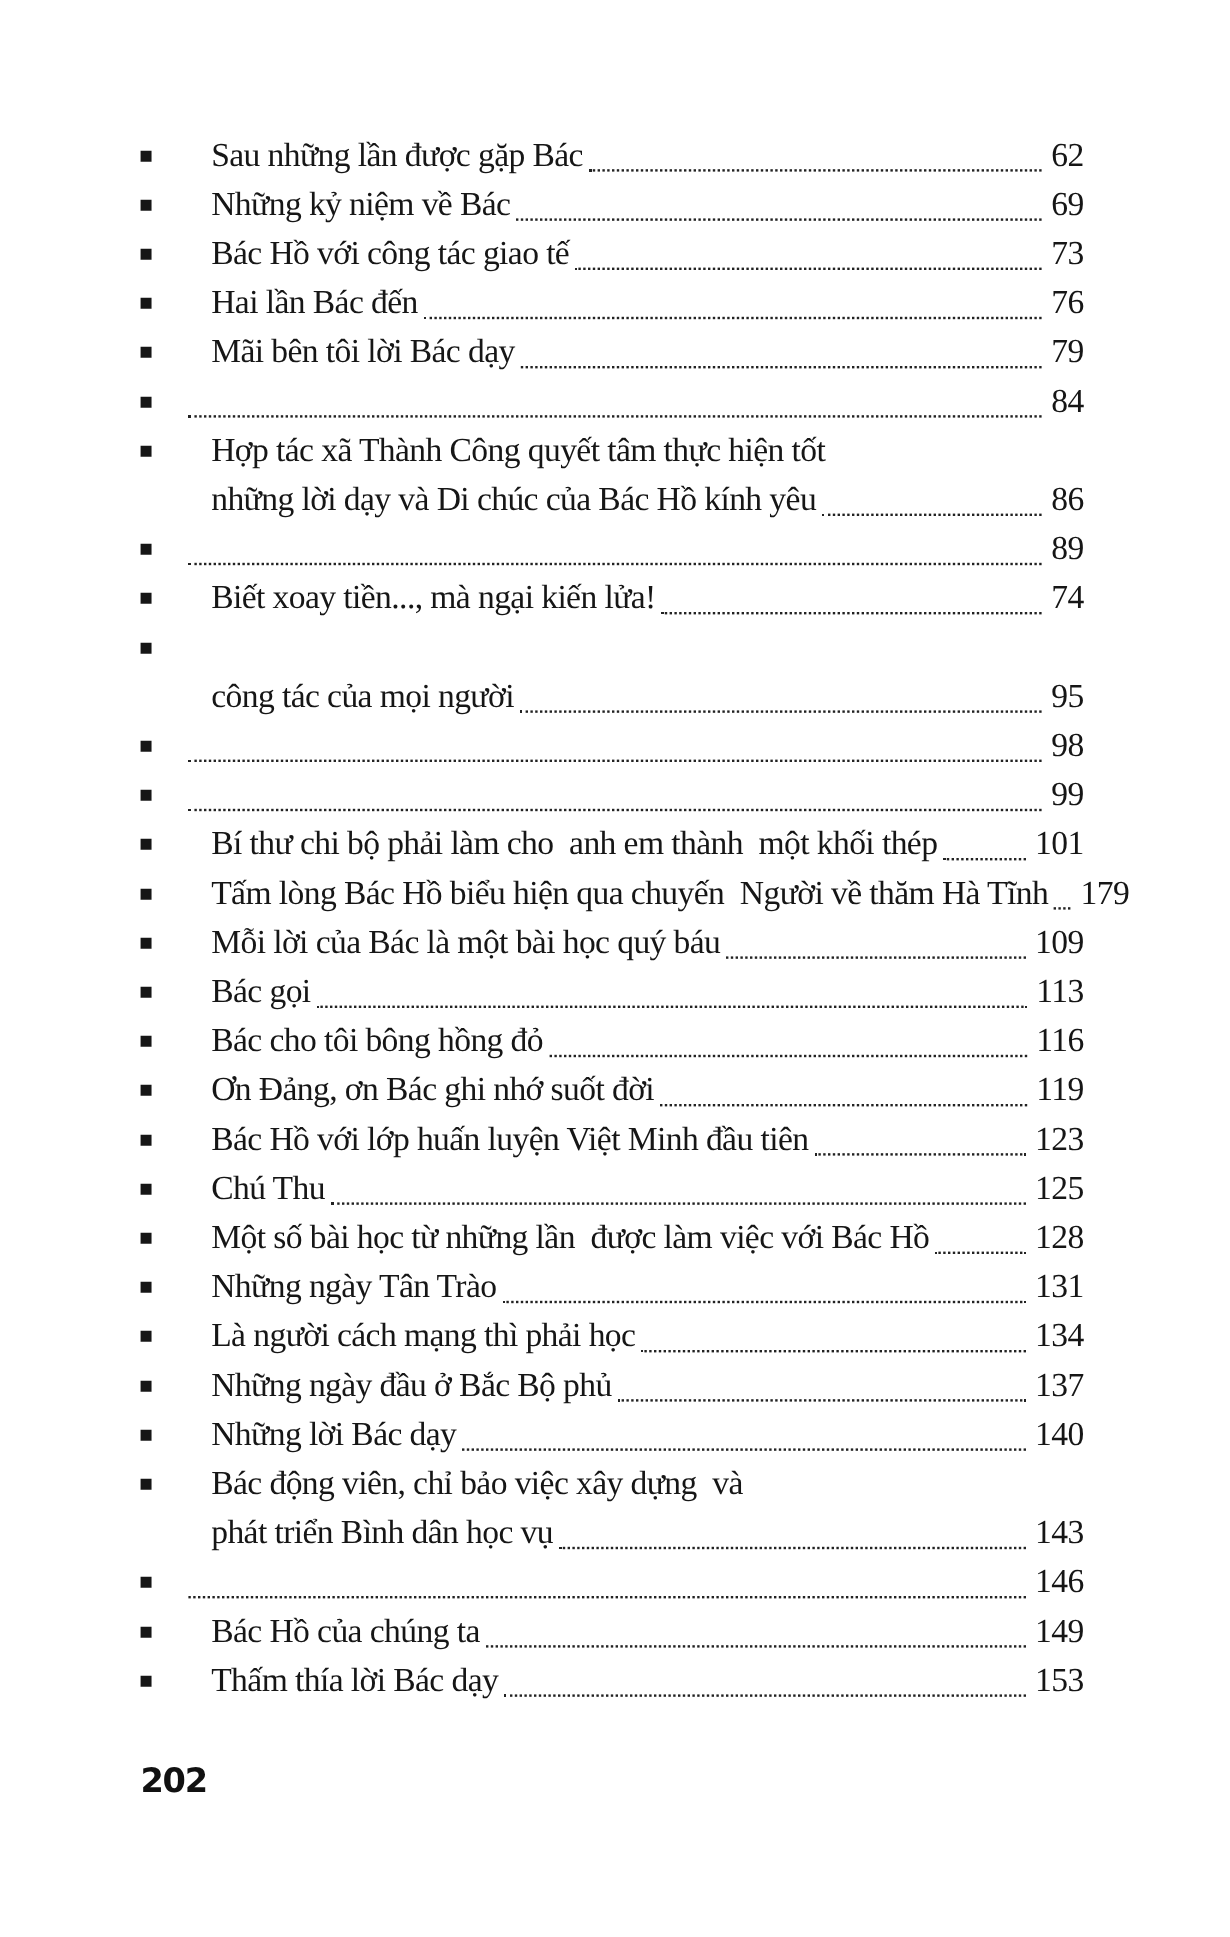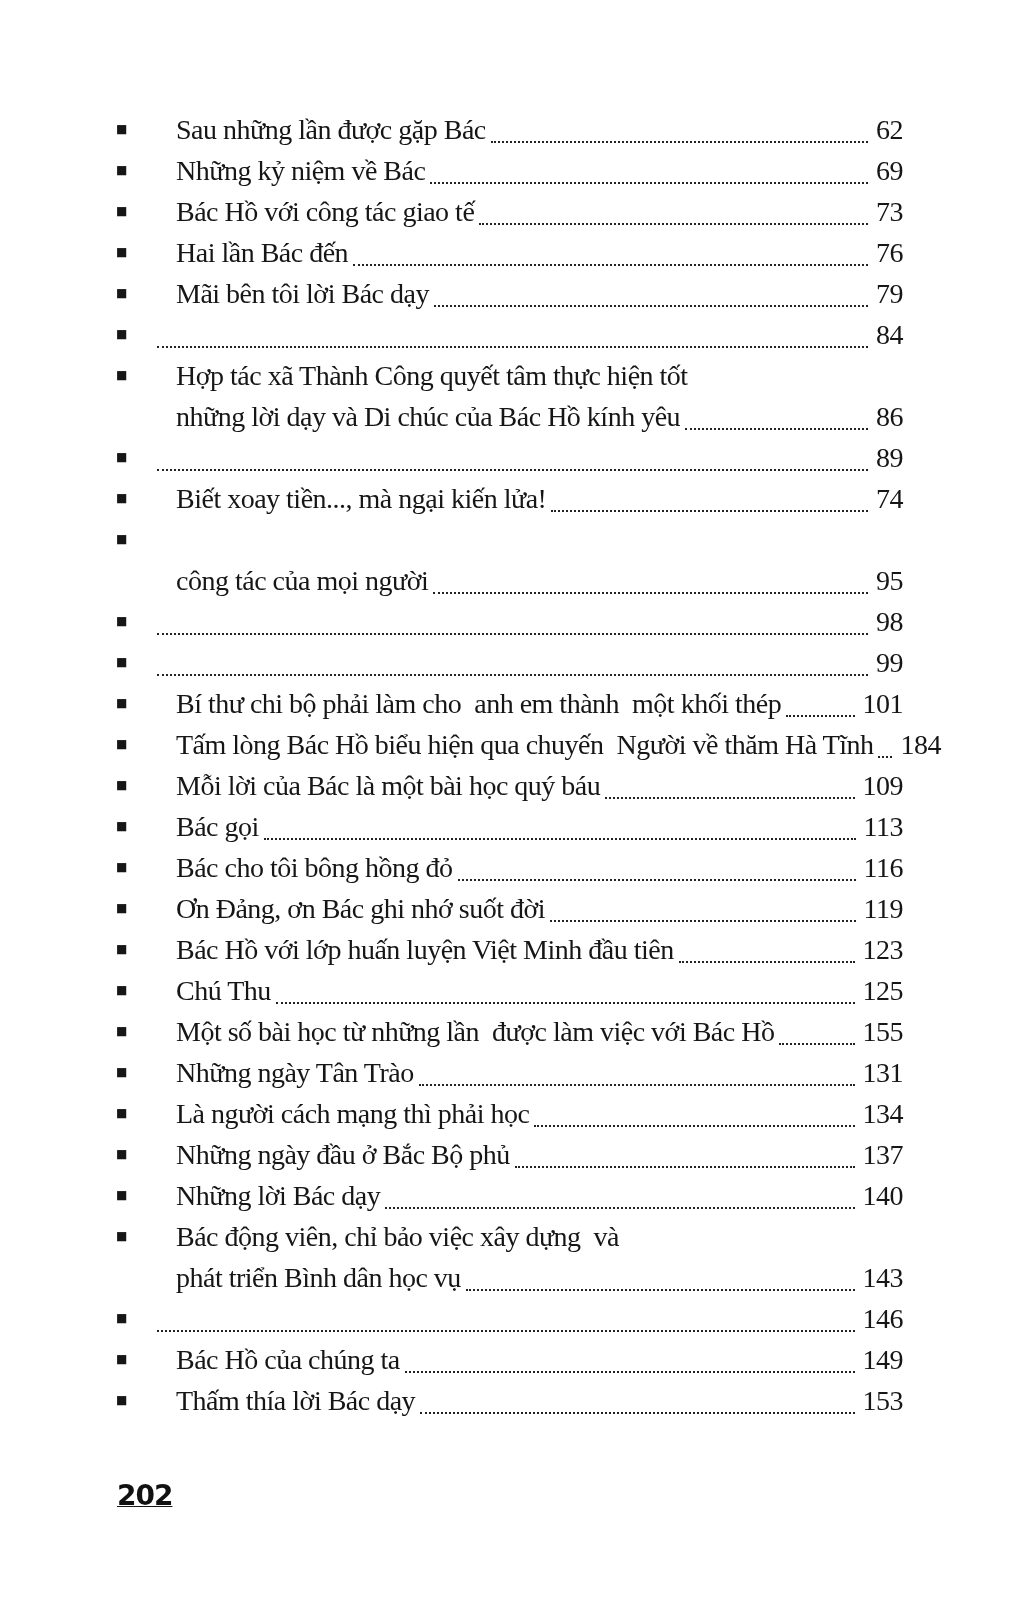--- a/index.html
+++ b/index.html
@@ -48,23 +48,22 @@
     height: 0;
     border-bottom: 2.5px dotted #222222;
     margin: 0 8px 7px 5px;
     min-width: 14px;
   }
   .pageno {
     flex: 0 0 auto;
     white-space: pre;
   }
   .footer {
-    margin-top: 58px;
+    margin-top: 46px;
     padding-left: 5px;
-    text-decoration: underline;
   }
   .folio {
     font-family: "DejaVu Sans", sans-serif;
     font-weight: bold;
     font-size: 28px;
     letter-spacing: -1px;
     color: #111111;
   }
 </style>
 </head>
@@ -179,21 +178,21 @@
     <span class="title">Bí thư chi bộ phải làm cho  anh em thành  một khối thép</span>
     <span class="leader"></span>
     <span class="pageno">101</span>
   </div>
       </div>
       <div class="entry">
         <div class="line">
     <span class="bullet">■</span>
     <span class="title">Tấm lòng Bác Hồ biểu hiện qua chuyến  Người về thăm Hà Tĩnh</span>
     <span class="leader"></span>
-    <span class="pageno">184</span>
+    <span class="pageno">179</span>
   </div>
       </div>
       <div class="entry">
         <div class="line">
     <span class="bullet">■</span>
     <span class="title">Mỗi lời của Bác là một bài học quý báu</span>
     <span class="leader"></span>
     <span class="pageno">109</span>
   </div>
       </div>
@@ -235,21 +234,21 @@
     <span class="title">Chú Thu</span>
     <span class="leader"></span>
     <span class="pageno">125</span>
   </div>
       </div>
       <div class="entry">
         <div class="line">
     <span class="bullet">■</span>
     <span class="title">Một số bài học từ những lần  được làm việc với Bác Hồ</span>
     <span class="leader"></span>
-    <span class="pageno">155</span>
+    <span class="pageno">128</span>
   </div>
       </div>
       <div class="entry">
         <div class="line">
     <span class="bullet">■</span>
     <span class="title">Những ngày Tân Trào</span>
     <span class="leader"></span>
     <span class="pageno">131</span>
   </div>
       </div>

